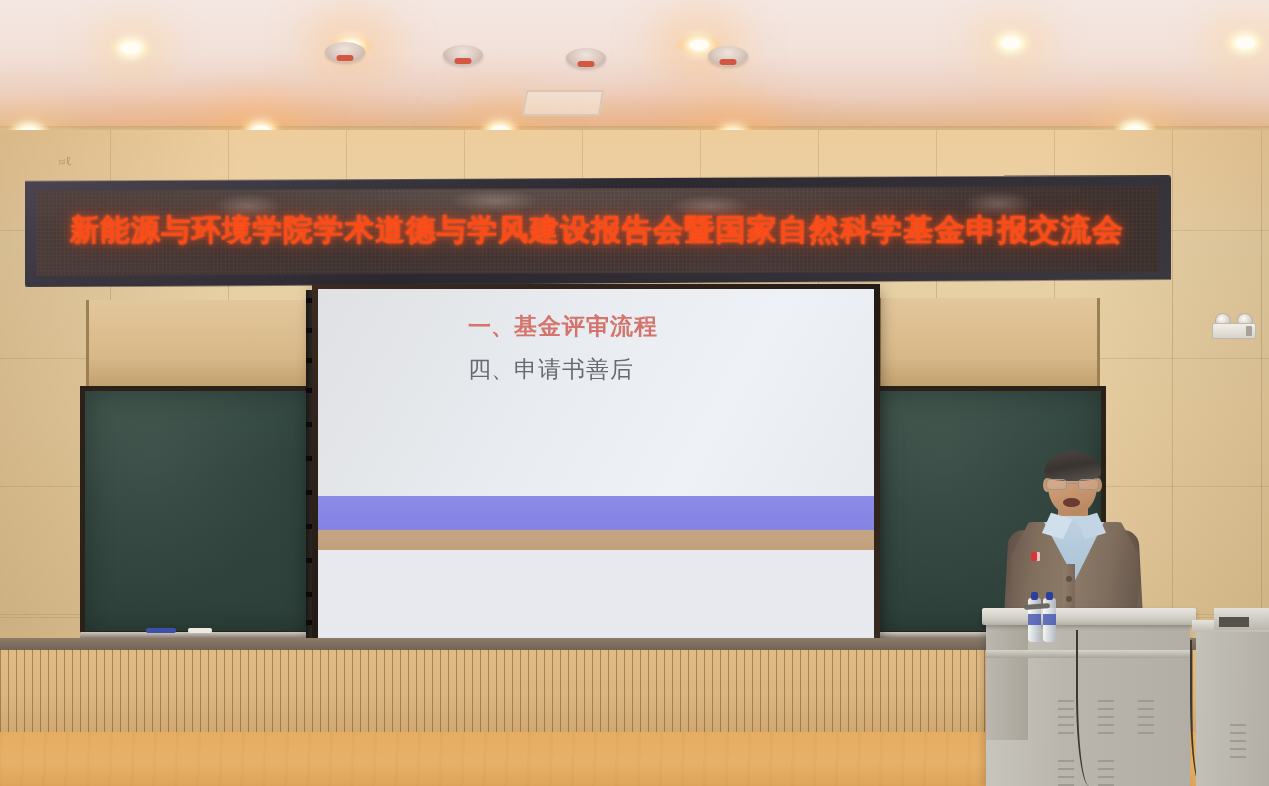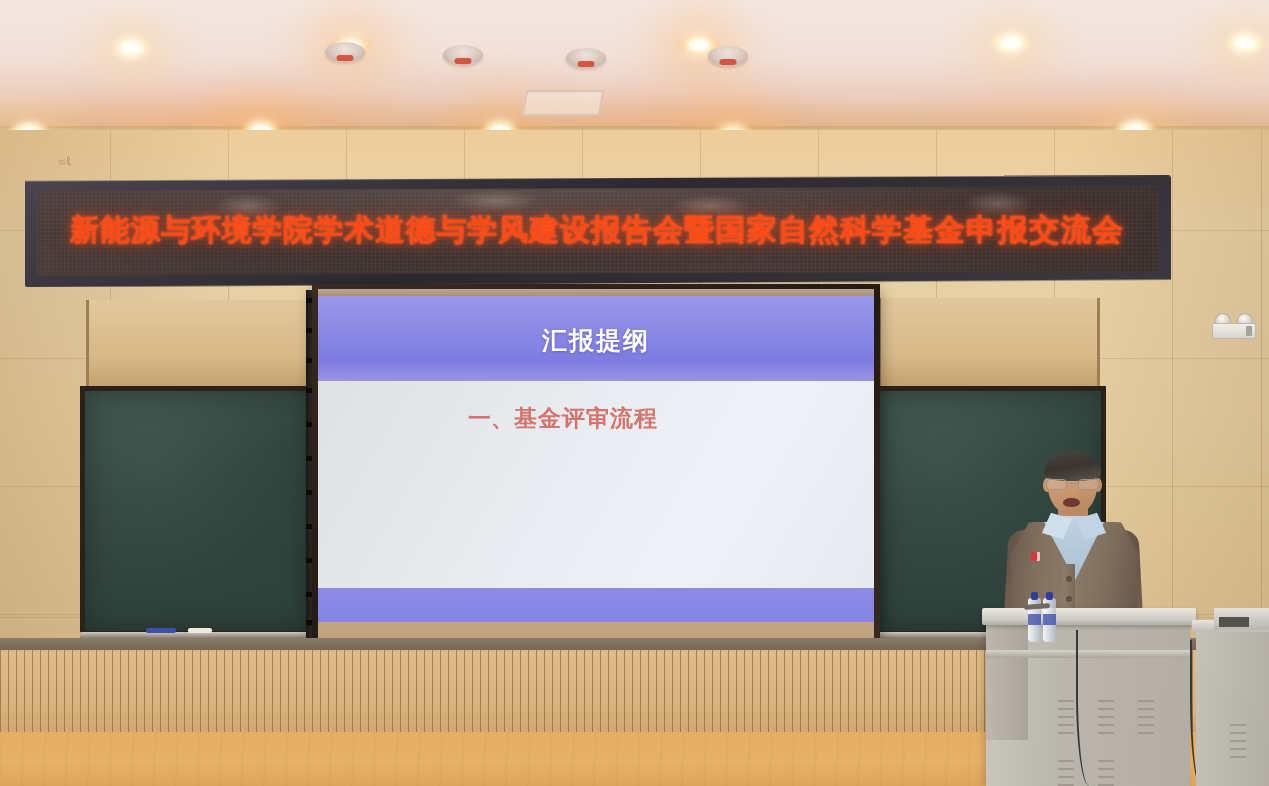--- a/index.html
+++ b/index.html
@@ -497,27 +497,27 @@
       <div class="led-smudge" style="left:420px; top:2px; width:90px; height:24px;"></div>
       <div class="led-smudge" style="left:640px; top:8px; width:80px; height:22px;"></div>
       <div class="led-smudge" style="left:930px; top:4px; width:70px; height:26px;"></div>
       <div class="led-text">新能源与环境学院学术道德与学风建设报告会暨国家自然科学基金申报交流会</div>
     </div>
   </div>
 
   <div class="screen-frame">
     <div class="slide">
 
-      <div class="slide-head">
-        <div class="slide-title">汇报提纲</div>
-      </div>
 
       <div class="slide-body">
         <div class="slide-item accent">
           <span class="num">一、</span><span>基金评审流程</span>
+        </div>
+        <div class="slide-item">
+          <span class="num">四、</span><span>申请书善后</span>
         </div>
       </div>
 
       <div class="slide-foot"></div>
     </div>
   </div>
 
   <div class="emlight">
     <div class="lamp l"></div>
     <div class="lamp r"></div>

